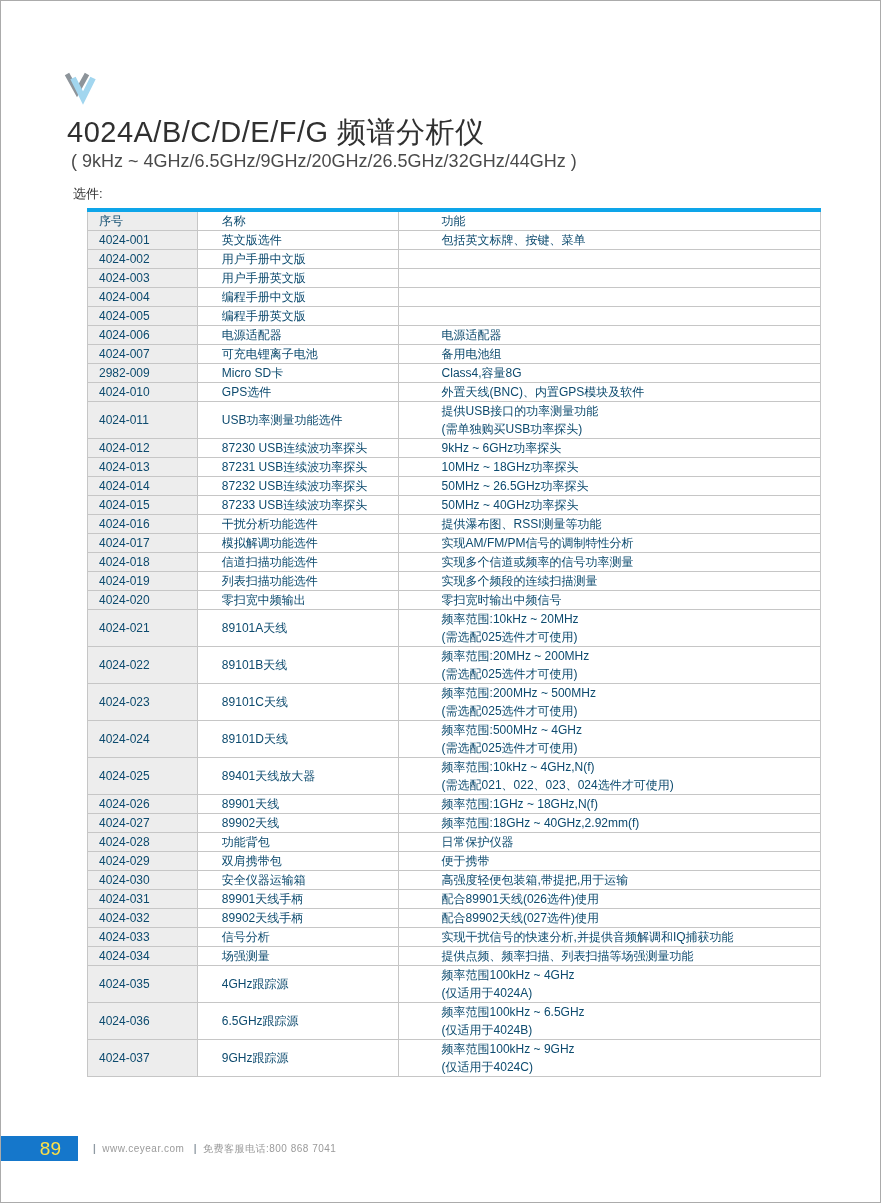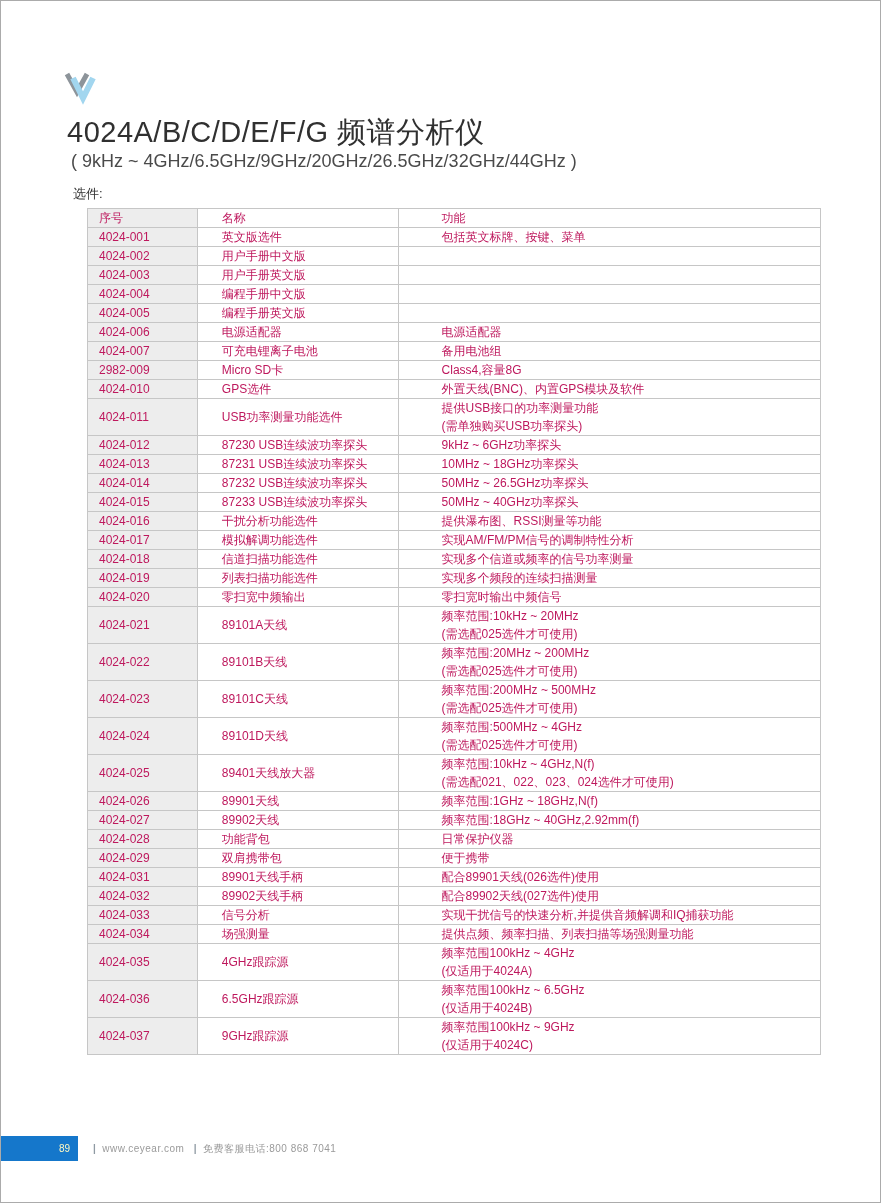--- a/index.html
+++ b/index.html
@@ -36,42 +36,42 @@
     font-size:18px;color:#4a4a4a;white-space:nowrap;
   }
   .section-label{
     position:absolute;left:72px;top:184px;
     font-size:13px;color:#333333;
   }
   
   table.options{
     position:absolute;left:86px;top:207px;
     width:734px;border-collapse:collapse;
-    font-size:12px;color:#be185d;
-    border-top:1px solid #0ea5e9;
+    font-size:12px;color:#0c4a6e;
+    border-top:4px solid #0ea5e9;
   }
   table.options th,table.options td{
     border:1px solid #c6c6c6;
     font-weight:normal;text-align:left;
     padding:0;vertical-align:middle;
     line-height:18px;height:18px;
   }
   table.options col.c1{width:110px;}
   table.options col.c2{width:201px;}
   table.options col.c3{width:423px;}
   table.options .num{background:#ededed;padding-left:11px;}
   table.options .name{padding-left:24px;}
   table.options .func{padding-left:43px;}
   table.options .func .line{line-height:18px;}
   
   .footer-pagebox{
     position:absolute;left:0px;top:1135px;width:77px;height:25px;
-    background:#1577cb;color:#fef9c3;
-    font-size:10px;line-height:25px;text-align:right;
-    box-sizing:border-box;padding-right:8px;
+    background:#1577cb;color:#fde047;
+    font-size:19px;line-height:25px;text-align:right;
+    box-sizing:border-box;padding-right:17px;
   }
   .footer-info{
     position:absolute;left:86px;top:1141px;
     font-size:10px;color:#9a9a9a;letter-spacing:0.5px;white-space:nowrap;
   }
   .footer-info .bar{color:#8f9aa3;font-weight:bold;margin:0 6px;}
 </style>
 </head>
 <body>
 
@@ -291,20 +291,27 @@
         </td>
       </tr>
       <tr>
         <td class="num">4024-029</td>
         <td class="name">双肩携带包</td>
         <td class="func">
           <div class="line">便于携带</div>
         </td>
       </tr>
       <tr>
+        <td class="num">4024-030</td>
+        <td class="name">安全仪器运输箱</td>
+        <td class="func">
+          <div class="line">高强度轻便包装箱,带提把,用于运输</div>
+        </td>
+      </tr>
+      <tr>
         <td class="num">4024-031</td>
         <td class="name">89901天线手柄</td>
         <td class="func">
           <div class="line">配合89901天线(026选件)使用</div>
         </td>
       </tr>
       <tr>
         <td class="num">4024-032</td>
         <td class="name">89902天线手柄</td>
         <td class="func">

